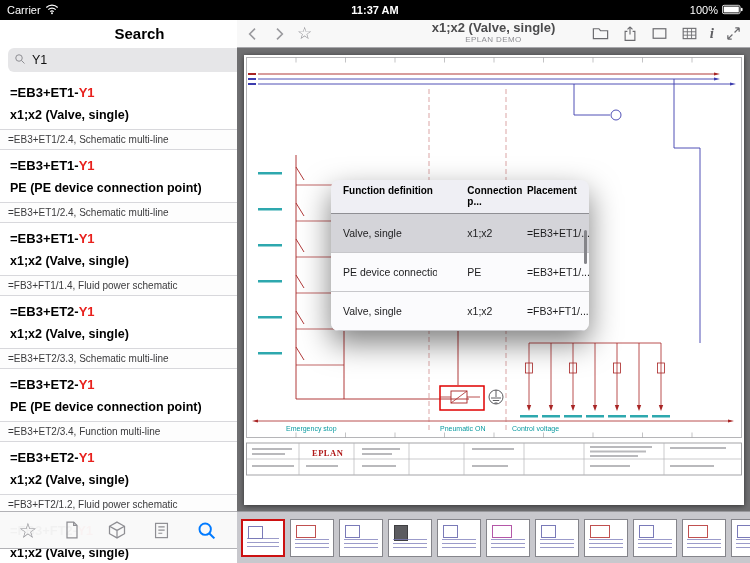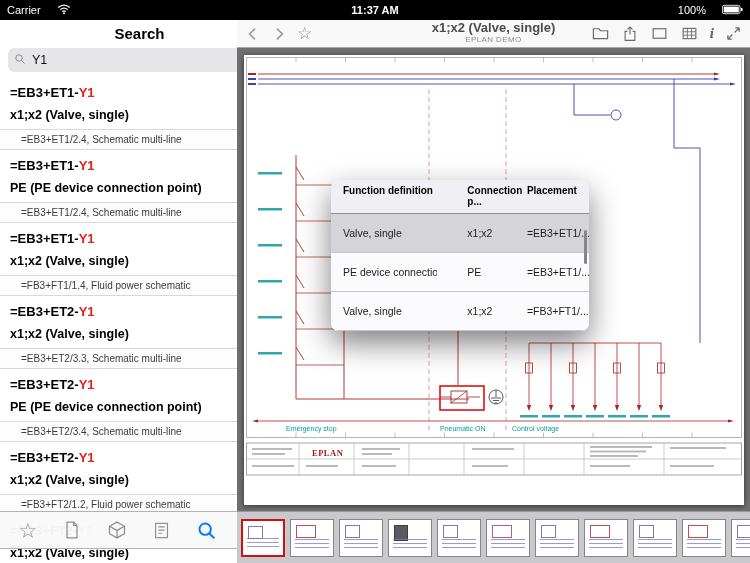--- a/index.html
+++ b/index.html
@@ -7,21 +7,21 @@
   body {
     width:750px; height:563px; position:relative; overflow:hidden;
     font-family:"Liberation Sans","DejaVu Sans",sans-serif;
     background:#fff; -webkit-font-smoothing:antialiased;
   }
   
   .status-bar {
     position:absolute; top:0; left:0; right:0; height:20px; background:#000;
     color:#fff; font-size:11px; display:flex; align-items:center; padding:0 7px;
   }
-  .sb-left,.sb-right { display:flex; align-items:center; gap:16px; }
+  .sb-left,.sb-right { display:flex; align-items:center; gap:4px; }
   .sb-center { position:absolute; left:0; right:0; text-align:center; font-weight:bold; pointer-events:none; }
   .sb-right { margin-left:auto; }
   
   .sidebar {
     position:absolute; top:20px; left:0; width:280px; bottom:0; background:#fff;
     border-right:1px solid #9a9aa0;
   }
   .sb-header { height:26px; position:relative; display:flex; align-items:center; justify-content:center; }
   .sb-title { font-size:15px; font-weight:bold; color:#000; }
   .sb-camera { position:absolute; right:10px; top:2px; cursor:pointer; }
@@ -37,21 +37,21 @@
   .clear-btn {
     width:13px; height:13px; border-radius:50%; background:#8e8e93; color:#fff;
     font-size:8px; line-height:13px; text-align:center; cursor:pointer; flex:none;
   }
   .sb-results { position:absolute; top:57px; bottom:0; left:0; right:0; overflow:hidden; background:#fff; }
   .result-main { padding:8px 10px 7px; }
   .result-device { font-size:13px; font-weight:bold; color:#000; }
   .result-device .match { color:#e8211d; }
   .result-name { font-size:12.5px; font-weight:bold; color:#000; margin-top:8px; }
   .result-loc {
-    font-size:10px; color:#3a3a3c; padding:4px 21px;
+    font-size:10px; color:#3a3a3c; padding:4px 8px;
     border-top:1px solid #d8d8dc; border-bottom:1px solid #d8d8dc; background:#fdfdfd;
   }
   .result-loc:empty { display:none; }
   .sb-toolbar {
     position:absolute; left:0; right:0; bottom:14px; height:38px;
     background:rgba(249,249,249,0.97);
     border-top:1px solid #b2b2b6; border-bottom:1px solid #b2b2b6;
     display:flex; align-items:center; justify-content:space-around; padding:0 6px;
   }
   .tb-btn { color:#8e8e93; cursor:pointer; display:flex; align-items:center; }
@@ -199,21 +199,21 @@
         <div class="result-name">x1;x2 (Valve, single)</div>
       </div>
       <div class="result-loc">=EB3+ET2/3.3, Schematic multi-line</div>
     </div>
 
     <div>
       <div class="result-main">
         <div class="result-device"><span>=EB3+ET2-</span><span class="match">Y1</span></div>
         <div class="result-name">PE (PE device connection point)</div>
       </div>
-      <div class="result-loc">=EB3+ET2/3.4, Schematic multi-line</div>
+      <div class="result-loc">=EB3+ET2/3.4, Function multi-line</div>
     </div>
 
     <div>
       <div class="result-main">
         <div class="result-device"><span>=EB3+ET2-</span><span class="match">Y1</span></div>
         <div class="result-name">x1;x2 (Valve, single)</div>
       </div>
       <div class="result-loc">=FB3+FT2/1.2, Fluid power schematic</div>
     </div>
 

